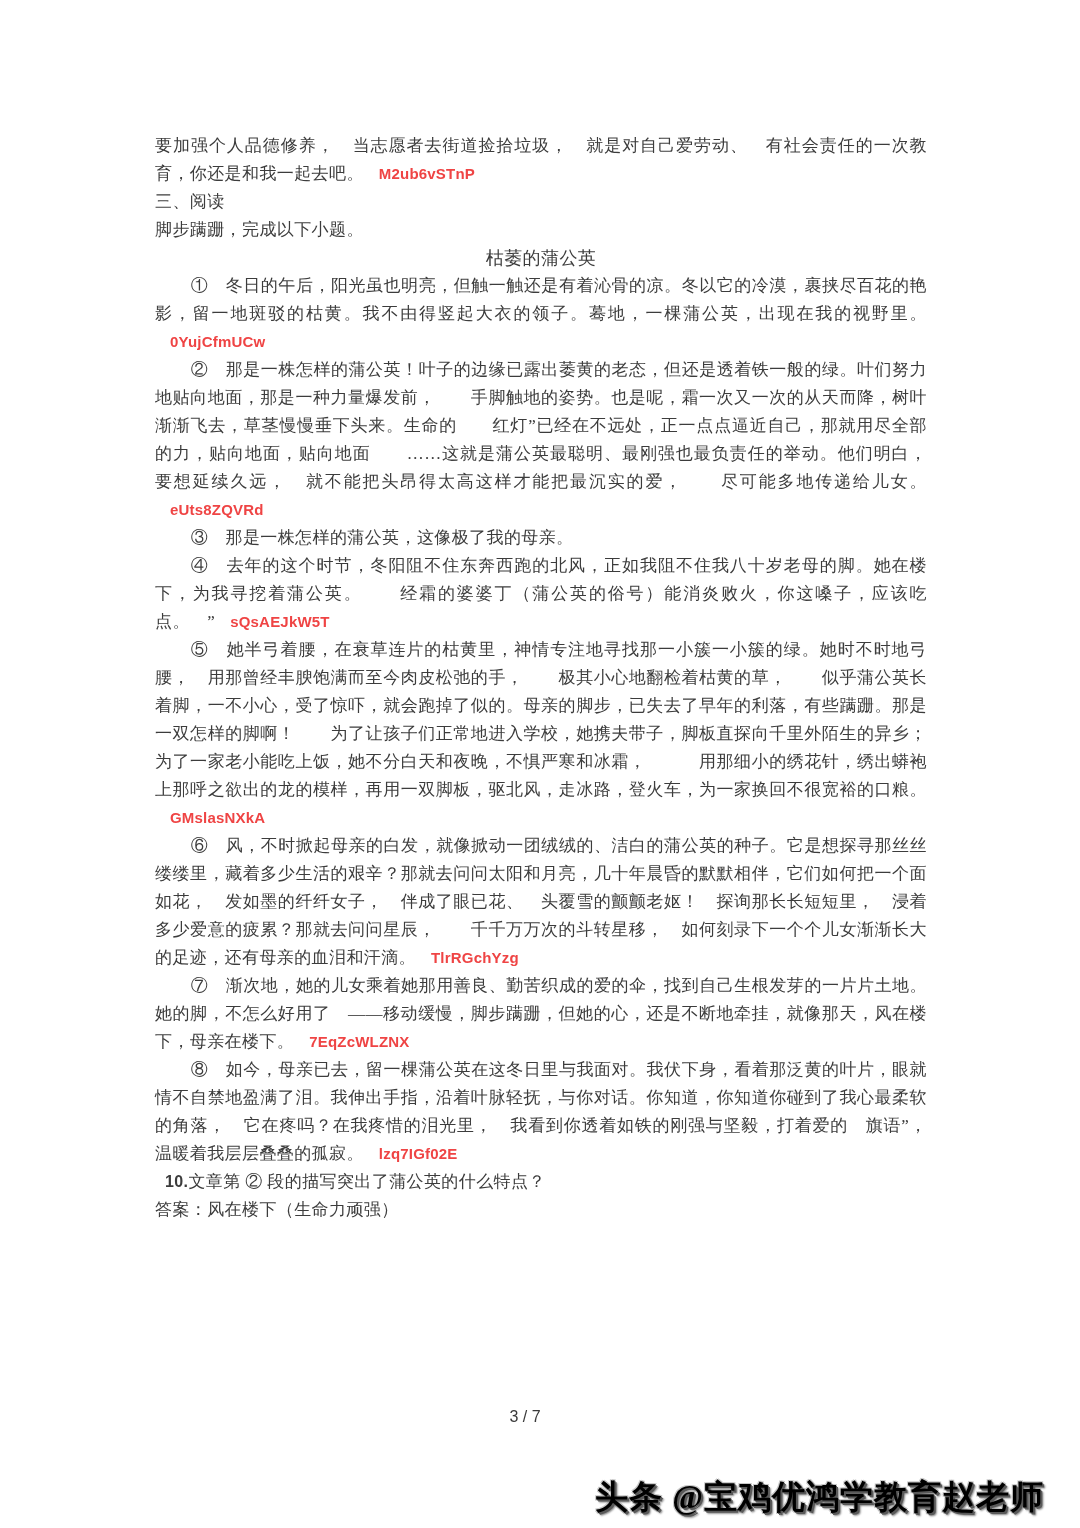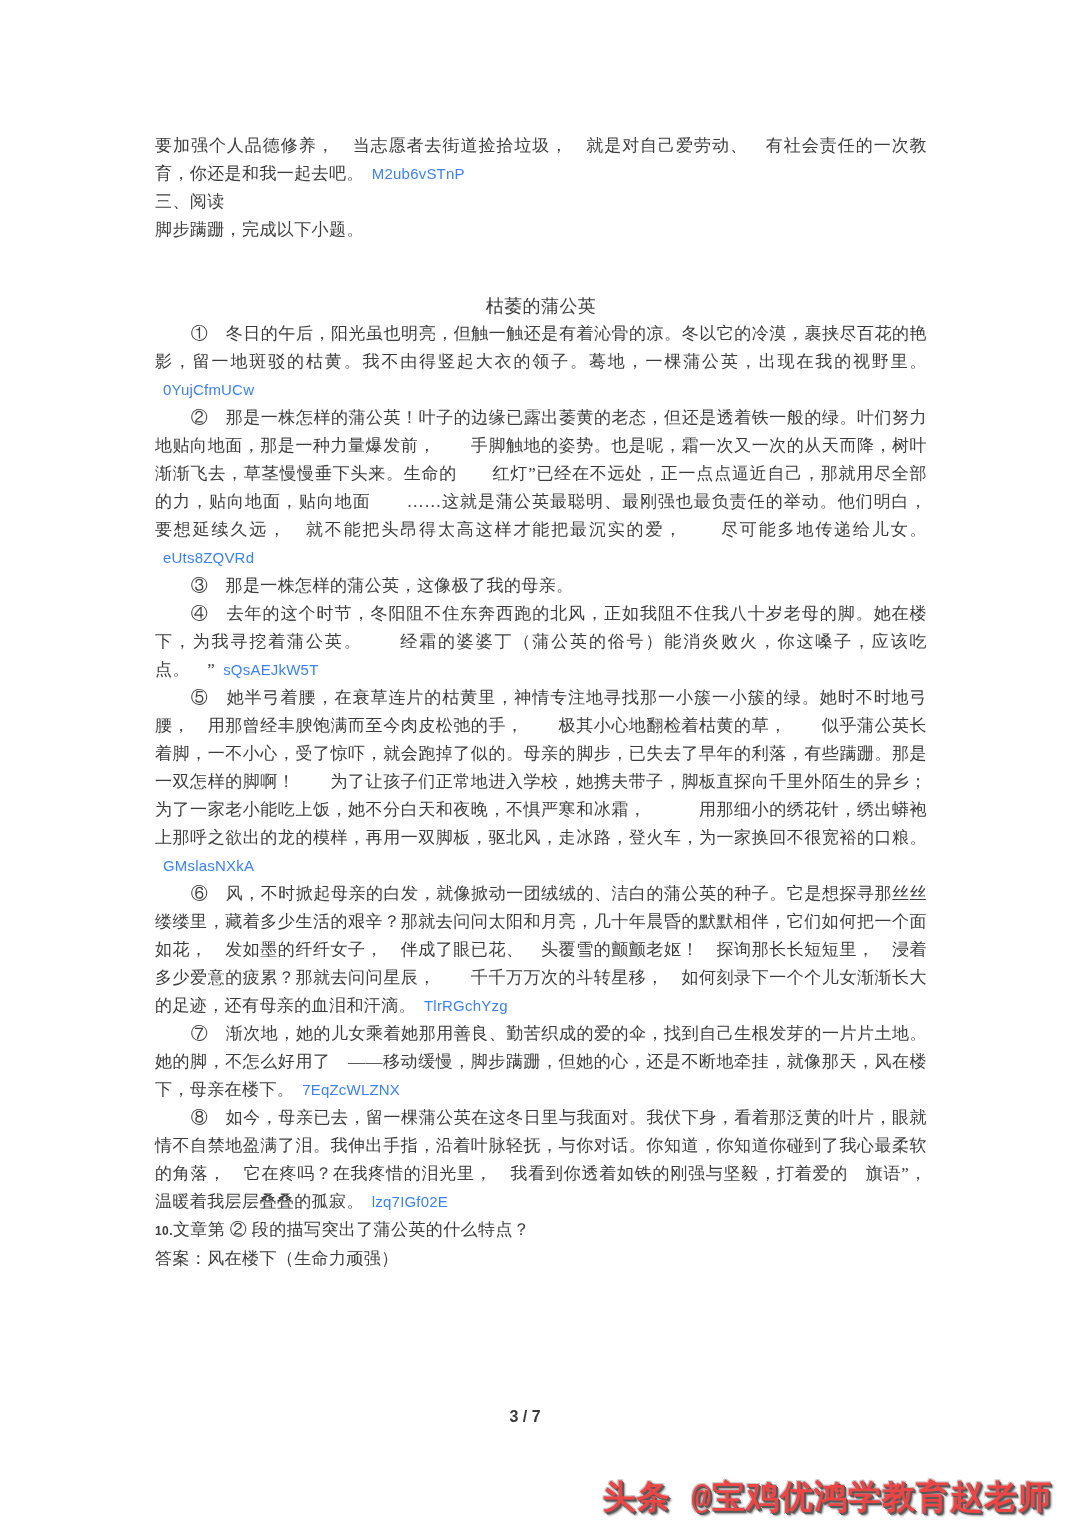--- a/index.html
+++ b/index.html
@@ -19,48 +19,48 @@
     margin: 0;
     font-size: 17px;
     line-height: 28px;
     text-align: justify;
     color: #3c3c3c;
     letter-spacing: 0.4px;
     font-family: "Liberation Serif", serif;
   }
   .indent { text-indent: 2.1em; }
   .center { text-align: center; text-indent: 0; }
-  .title-line { font-size: 18px; margin-top: 48px; }
+  .title-line { font-size: 18px; }
   .code {
     font-family: "Liberation Sans", sans-serif;
-    font-weight: normal;
+    font-weight: bold;
     font-size: 15px;
-    color: #3b82f6;
-    margin-left: 8px;
+    color: #ef4444;
+    margin-left: 15px;
     letter-spacing: 0.2px;
     white-space: nowrap;
   }
-  .qnum { font-weight: bold; font-family: "Liberation Sans", sans-serif; font-size: 12px; }
+  .qnum { font-weight: bold; font-family: "Liberation Sans", sans-serif; font-size: 16px; margin-left: 10px; }
   .pageno {
     position: absolute;
     top: 1408px; left: 155px; width: 740px;
     text-align: center;
     font-family: "Liberation Sans", sans-serif;
-    font-weight: bold;
+    font-weight: normal;
     font-size: 16px;
     color: #3a3a3a;
   }
   .watermark {
     position: absolute;
-    right: 28px; bottom: 8px;
-    font-family: Liberation Mono, monospace;
+    right: 36px; bottom: 8px;
+    font-family: Liberation Serif, serif;
     font-size: 33px;
     font-weight: bold;
     letter-spacing: 1px;
-    color: #ef4444;
+    color: #000000;
     text-shadow:
       1px 1px 0 #5a5a5a,
       2px 2px 0 #5a5a5a,
       3px 3px 2px #8a8a8a,
       -1px -1px 0 #c9c9c9,
       1px -1px 0 #c9c9c9,
       -1px 1px 0 #c9c9c9;
     white-space: nowrap;
   }
 </style>

